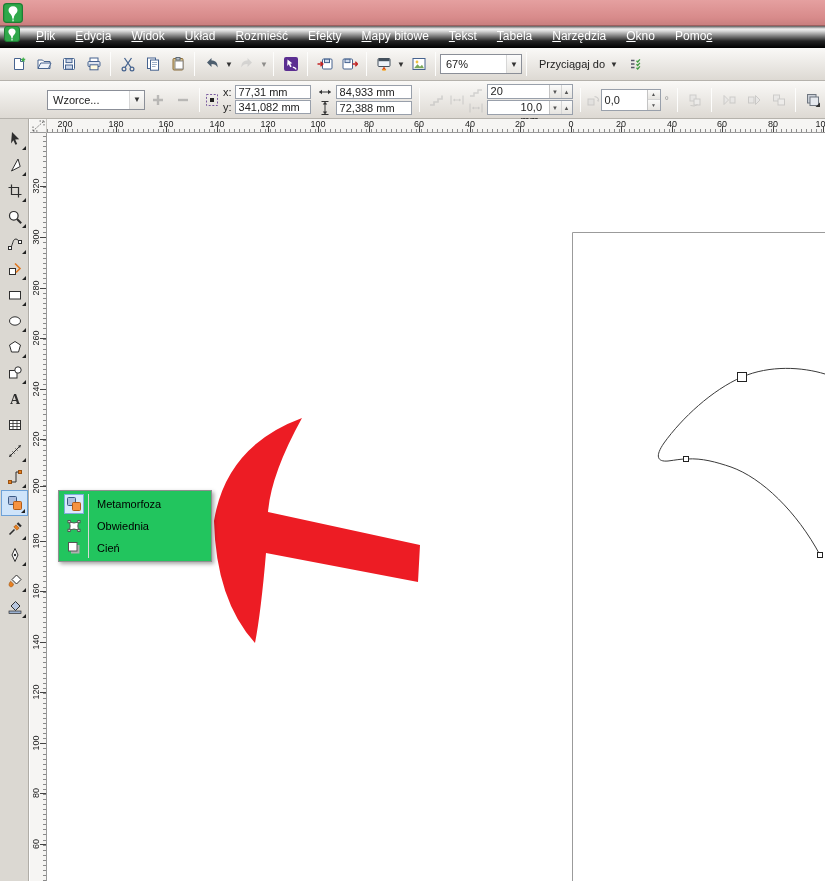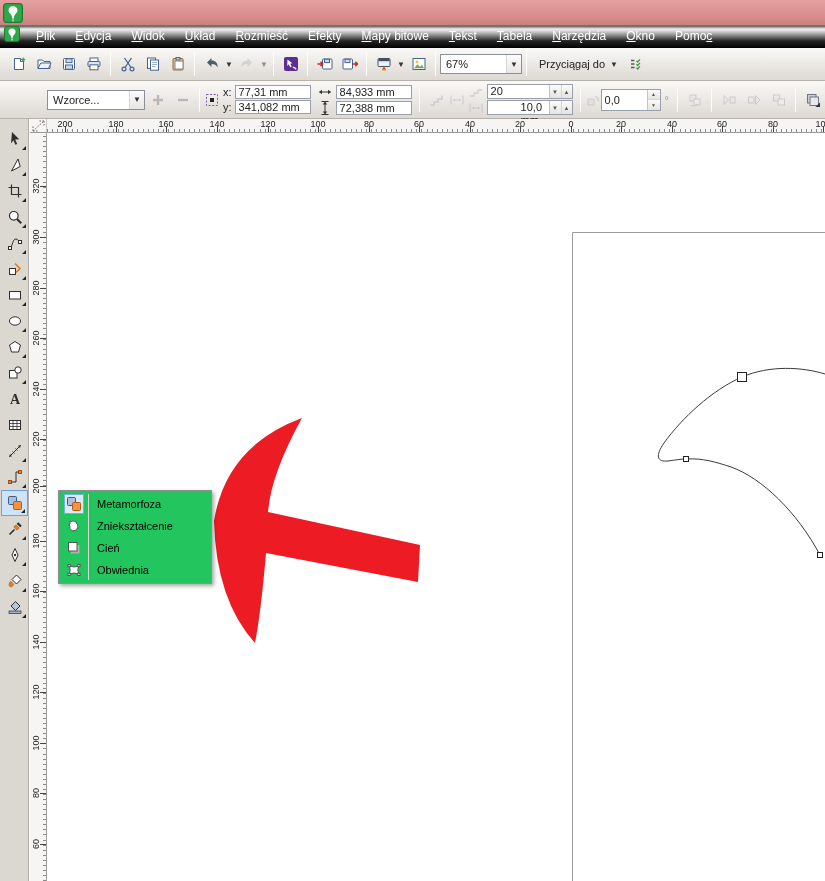--- a/index.html
+++ b/index.html
@@ -614,46 +614,36 @@
               <rect x="6.5" y="6.5" width="8" height="8" rx="1" fill="#f69240" stroke="#b35b16"></rect>
             </svg>
           </span>
         </span>
         <span class="fly-label">Metamorfoza</span>
       </div>
       <div class="fly-row">
         <span class="ic">
           <span class="icbox">
             <svg viewBox="0 0 16 16" width="16" height="16">
-              <path d="M4 5.5Q3 3 5.5 3.5 7 2 8.5 3.5 11 3 10.5 5.5 13 6.5 11.5 8.5 13 11 10.5 11 10 13.5 8 12.5 5.5 14 5 11.5 2.5 11 4 8.5 2 7 4 5.5z" fill="#fff" stroke="#555"></path>
+              <path d="M3.5 4Q8 6 12.5 4 11.2 8 12.5 12 8 10 3.5 12 4.8 8 3.5 4z" fill="#fff" stroke="#555"></path>
+              <rect x="2" y="2.5" width="2.2" height="2.2" fill="#fff" stroke="#555"></rect>
+              <rect x="11.8" y="2.5" width="2.2" height="2.2" fill="#fff" stroke="#555"></rect>
+              <rect x="2" y="11.3" width="2.2" height="2.2" fill="#fff" stroke="#555"></rect>
+              <rect x="11.8" y="11.3" width="2.2" height="2.2" fill="#fff" stroke="#555"></rect>
             </svg>
           </span>
         </span>
-        <span class="fly-label">Zniekształcenie</span>
+        <span class="fly-label">Obwiednia</span>
       </div>
       <div class="fly-row">
         <span class="ic">
           <span class="icbox">
             <svg viewBox="0 0 16 16" width="16" height="16">
               <rect x="5" y="5" width="8.5" height="8.5" fill="#b0b0b0"></rect>
               <rect x="2.5" y="2.5" width="8.5" height="8.5" fill="#fff" stroke="#555"></rect>
             </svg>
           </span>
         </span>
         <span class="fly-label">Cień</span>
       </div>
-      <div class="fly-row">
-        <span class="ic">
-          <span class="icbox">
-            <svg viewBox="0 0 16 16" width="16" height="16">
-              <path d="M3.5 4Q8 6 12.5 4 11.2 8 12.5 12 8 10 3.5 12 4.8 8 3.5 4z" fill="#fff" stroke="#555"></path>
-              <rect x="2" y="2.5" width="2.2" height="2.2" fill="#fff" stroke="#555"></rect>
-              <rect x="11.8" y="2.5" width="2.2" height="2.2" fill="#fff" stroke="#555"></rect>
-              <rect x="2" y="11.3" width="2.2" height="2.2" fill="#fff" stroke="#555"></rect>
-              <rect x="11.8" y="11.3" width="2.2" height="2.2" fill="#fff" stroke="#555"></rect>
-            </svg>
-          </span>
-        </span>
-        <span class="fly-label">Obwiednia</span>
-      </div>
     </div>
 
 </div>
 
 </body></html>

